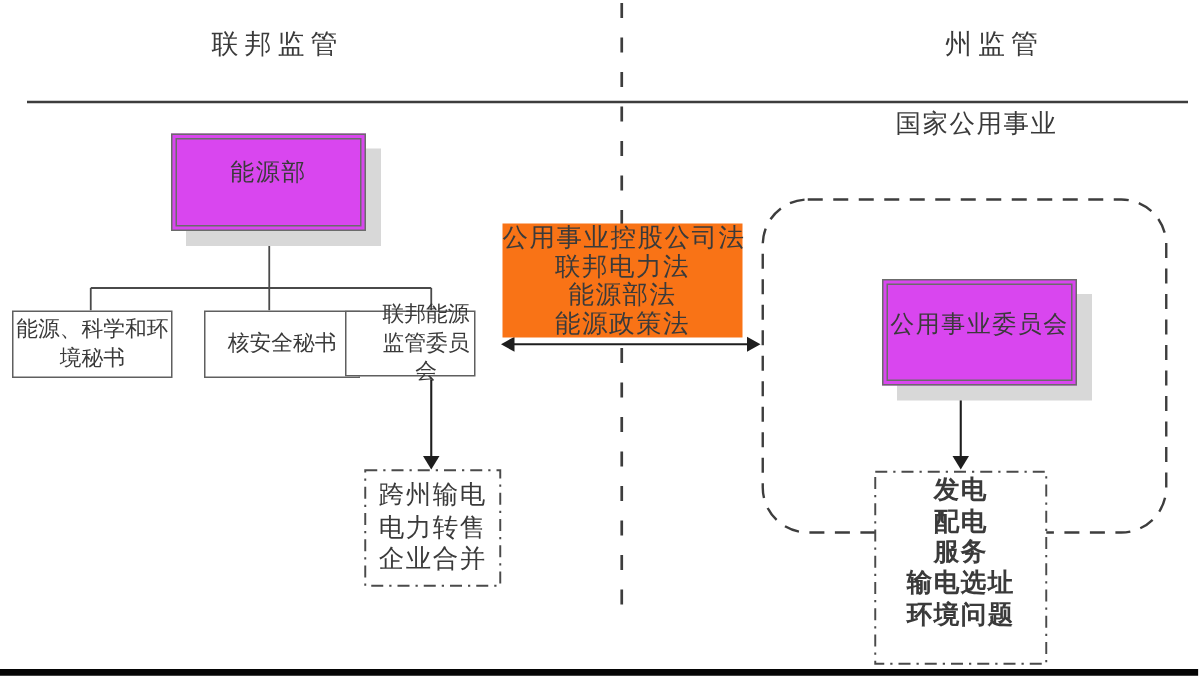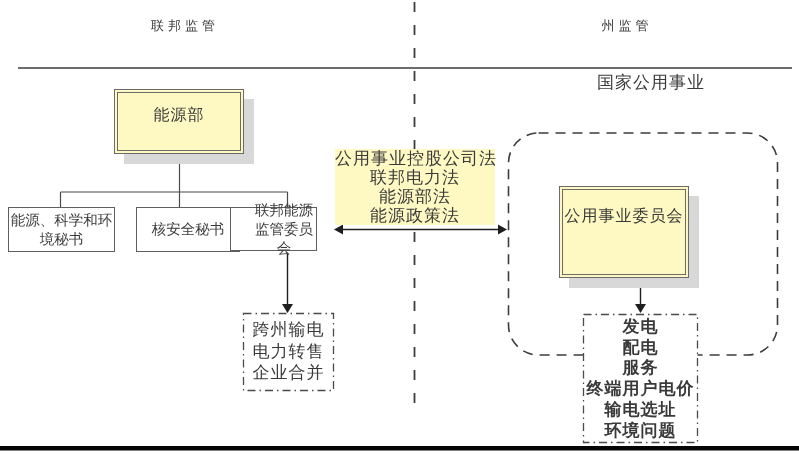--- a/index.html
+++ b/index.html
@@ -7,27 +7,27 @@
     position:relative;
     width:799px;height:454px;
     background:#fff;
     font-family:"Liberation Serif","DejaVu Serif",serif;
     color:var(--text,#3a3a3a);
     overflow:hidden;
   }
   .abs{position:absolute;}
   svg.overlay{position:absolute;left:0;top:0;width:799px;height:454px;}
   .hdr{
-    font-size:13px;letter-spacing:4px;text-align:center;
+    font-size:18px;letter-spacing:4px;text-align:center;
     white-space:nowrap;
   }
   
   .dbox{
     position:absolute;
-    background:#fef9c3;
+    background:#d946ef;
     border:1.5px solid var(--box-border,#6b6b6b);
     box-shadow:10px 10px 0 0 var(--shadow,#d8d8d8);
     box-sizing:border-box;
   }
   .dbox .inner{
     position:absolute;left:2px;top:2px;right:2px;bottom:2px;
     border:1px solid var(--box-border,#6b6b6b);
     display:flex;justify-content:center;align-items:flex-start;
     font-size:16px;letter-spacing:1px;
   }
@@ -37,21 +37,21 @@
     background:#fff;
     border:1.2px solid var(--box-border-dark,#5f5f5f);
     box-sizing:border-box;
     display:flex;flex-direction:column;justify-content:center;align-items:center;
     font-size:14.5px;line-height:19px;text-align:center;
   }
   .txtblock{
     position:absolute;text-align:center;font-size:17px;
     white-space:nowrap;
   }
-  .laws{line-height:19px;background:#fef9c3;letter-spacing:1px;}
+  .laws{line-height:19px;background:#f97316;letter-spacing:1px;}
   .assoc{line-height:18px;letter-spacing:1px;}
   .scopetext{line-height:21.5px;letter-spacing:1px;}
   .scopetext div{white-space:nowrap;}
 </style>
 </head>
 <body>
 
 <div id="canvas">
 
   <svg class="overlay" viewBox="0 0 799 454">
@@ -81,21 +81,21 @@
 
     <g>
       <line x1="640.5" y1="258" x2="640.5" y2="305" stroke="#1e1e1e" stroke-width="1.4"></line>
       <polygon points="640.5,313 635,304 646,304" fill="#1e1e1e"></polygon>
     </g>
 
     <rect x="0" y="446" width="799" height="4.5" fill="#050505"></rect>
   </svg>
 
   <div class="abs hdr" style="left:130px;top:17px;width:110px;">联邦监管</div>
-  <div class="abs hdr" style="left:572px;top:17px;width:110px;">州监管</div>
+  <div class="abs hdr" style="left:608px;top:17px;width:110px;">州监管</div>
 
   <div class="dbox" style="left:114px;top:89px;width:130px;height:65px;">
     <div class="inner" style="padding-top:12px;">
       <span>能源部</span>
     </div>
   </div>
 
   <div class="sbox" style="left:8px;top:207px;width:107px;height:45px;font-family:Liberation Serif, serif;">
     <div>能源、科学和环</div>
     <div>境秘书</div>
@@ -112,34 +112,33 @@
     <div>公用事业控股公司法</div>
     <div>联邦电力法</div>
     <div>能源部法</div>
     <div>能源政策法</div>
   </div>
 
   <div class="txtblock assoc" style="left:595px;top:74px;width:112px;">
     <div>国家公用事业</div>
   </div>
 
-  <div class="dbox" style="left:559px;top:186px;width:130px;height:92px;">
+  <div class="dbox" style="left:588px;top:186px;width:130px;height:71px;">
     <div class="inner" style="padding-top:16px;">
       <span>公用事业委员会</span>
     </div>
   </div>
 
   <div class="txtblock scopetext" style="left:243px;top:319px;width:91px;">
     <div>跨州输电</div>
     <div>电力转售</div>
     <div>企业合并</div>
   </div>
 
   <div class="txtblock scopetext" style="left:583px;top:317px;width:115px;line-height:20.7px;font-weight:bold;">
     <div>发电</div>
     <div>配电</div>
     <div>服务</div>
-    <div>终端用户电价</div>
     <div>输电选址</div>
     <div>环境问题</div>
   </div>
 
 </div>
 
 </body></html>

